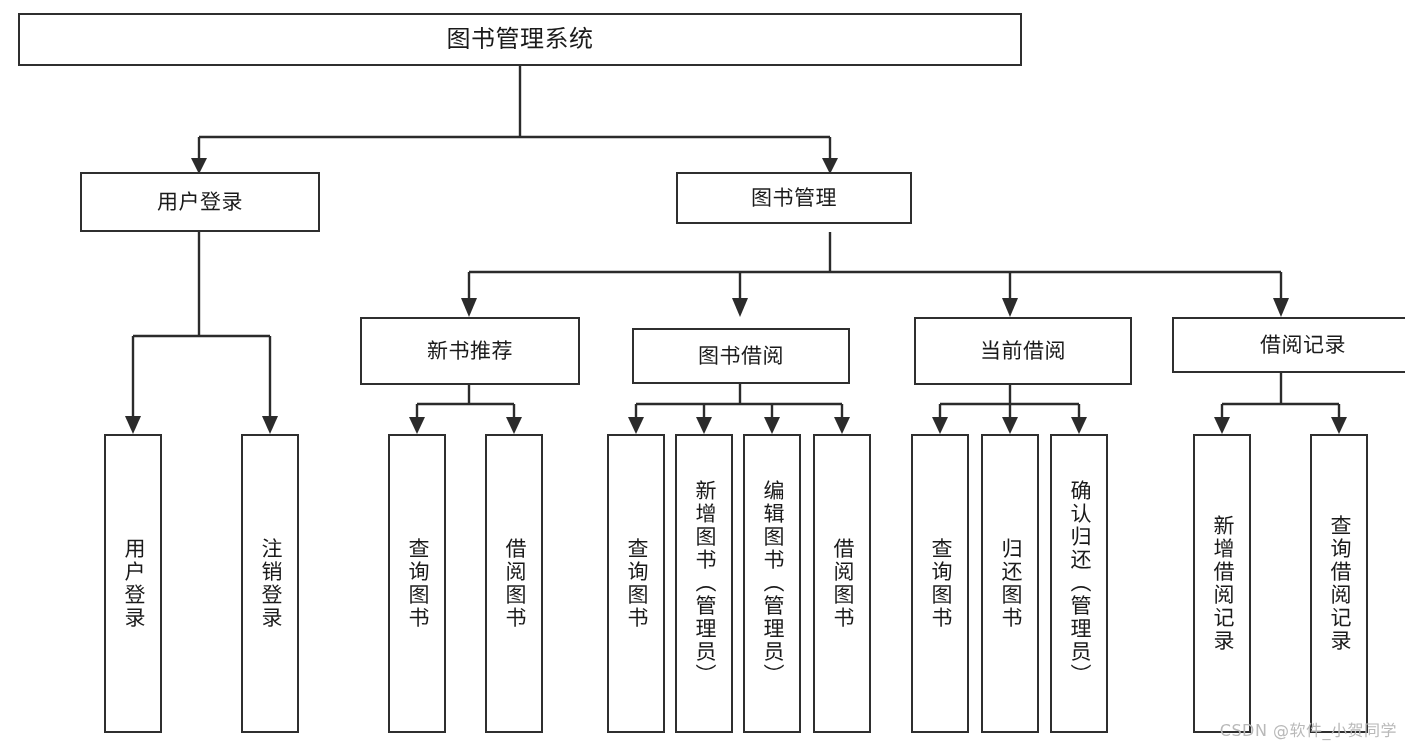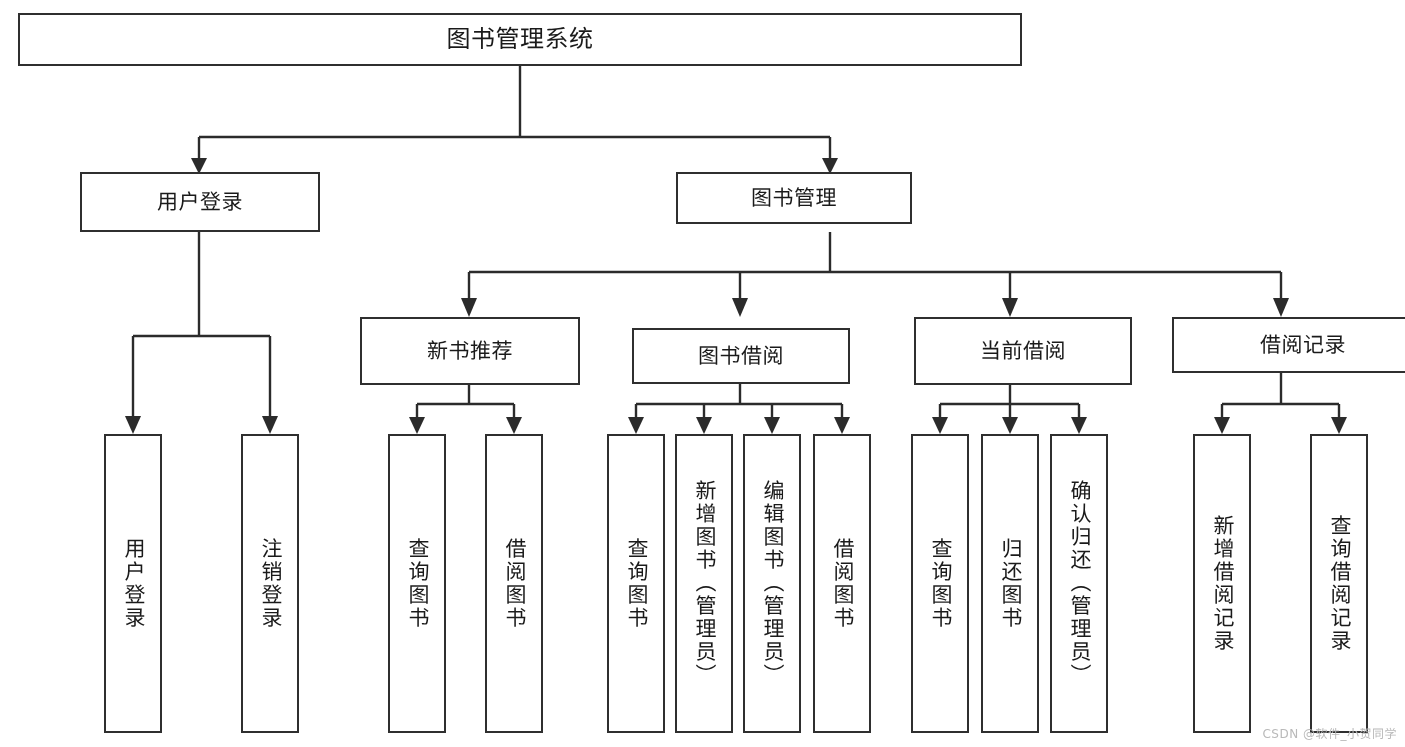--- a/index.html
+++ b/index.html
@@ -74,21 +74,21 @@
     line-height: 1.05;
     letter-spacing: 2px;
     white-space: nowrap;
     max-height: 100%;
   }
   
   #watermark {
     position: absolute;
     right: 8px;
     bottom: 6px;
-    font-size: 12px;
+    font-size: 16px;
     color: #b9b9b9;
     letter-spacing: 0.5px;
     white-space: nowrap;
     user-select: none;
   }
 </style>
 </head>
 <body>
 
 <div id="diagram-canvas">

